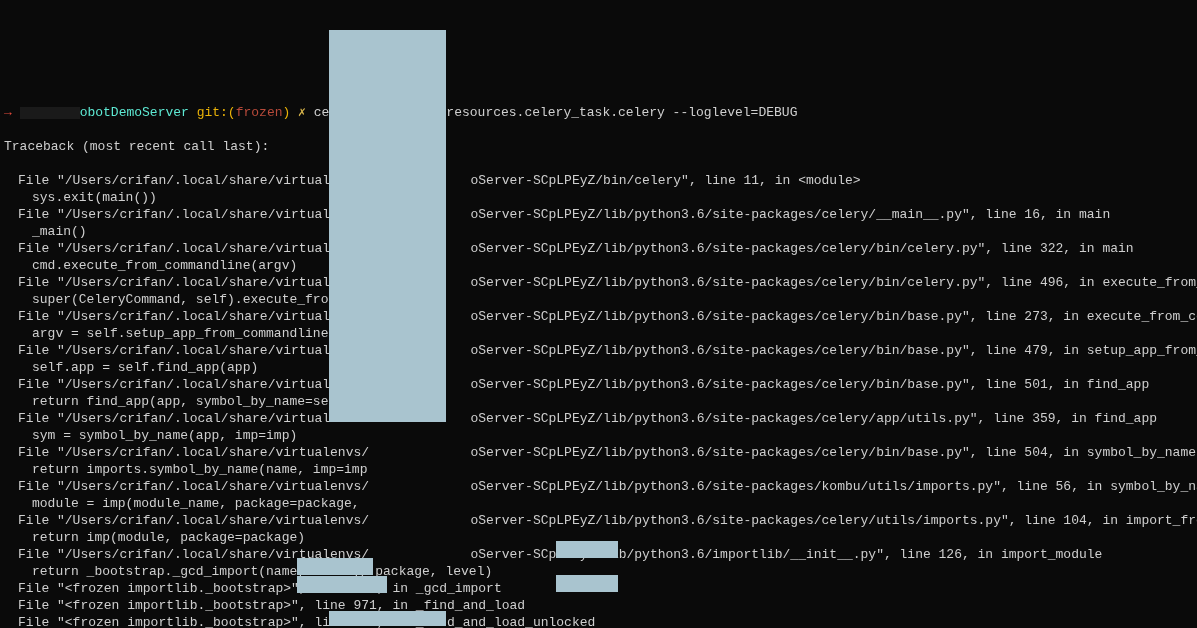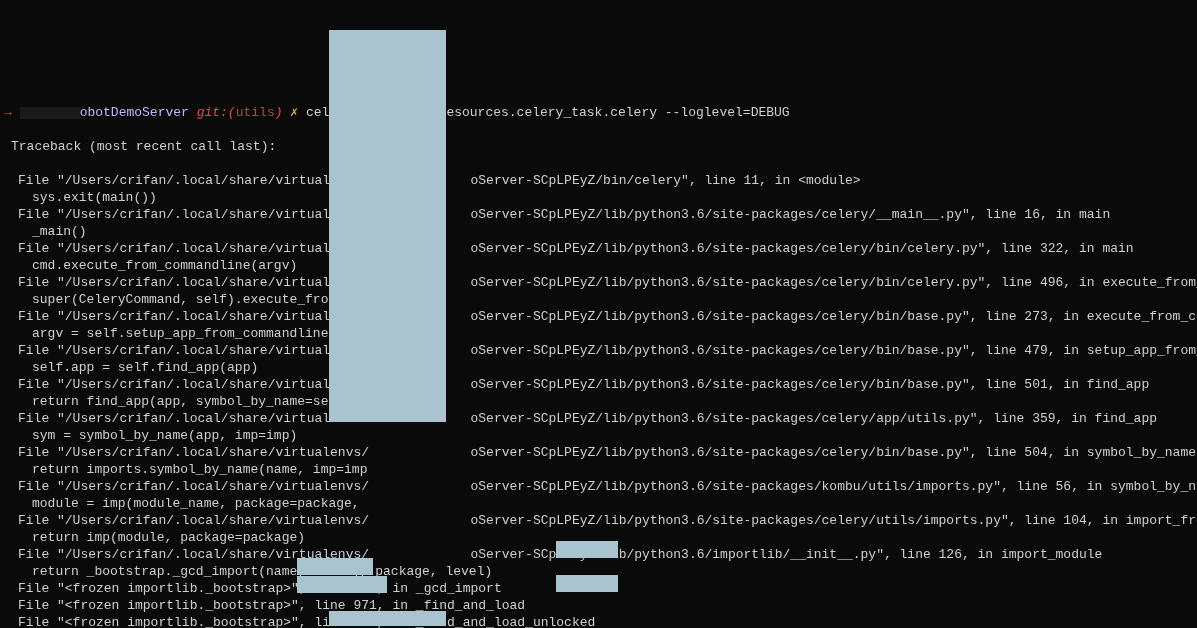--- a/index.html
+++ b/index.html
@@ -16,27 +16,27 @@
     position: relative;
     white-space: pre;
   }
   .prompt-line { display: block; }
   .arrow { color: #e74c3c; }
   .redacted-bar {
     display: inline-block;
     background: #1a1a1a;
     vertical-align: middle;
   }
-  .dir { color: #c4b5fd; }
-  .git { color: #ef4444; font-style: italic; }
+  .dir { color: #5eead4; }
+  .git { color: #eab308; }
   .branch { color: #b84a3a; }
   .sym { color: #d6b34a; }
   .cmd { color: #d0d0d0; }
   .trace { color: #cfcfcf; }
-  .line { display: block; margin-left: 7px; }
+  .line { display: block; }
   .file-indent { padding-left: 14px; display: block; }
   .code-indent { padding-left: 28px; display: block; font-family: Liberation Mono, monospace; }
   .redact-block1 {
     position: absolute;
     background: #a9c4cf;
     left: 329px;
     top: 30px;
     width: 117px;
     height: 392px;
     z-index: 5;
@@ -87,21 +87,21 @@
     z-index: 5;
   }
 </style>
 </head>
 <body>
 
 
 
 <div>
 
-<span class="prompt-line"><span class="arrow">→</span> <span class="redacted-bar" style="width:60px;height:12px;"></span><span class="dir">obotDemoServer</span> <span class="git">git:(</span><span class="branch">utils</span><span class="git">)</span> <span class="sym">✗</span> <span class="cmd">celery worker -A resources.celery_task.celery --loglevel=DEBUG</span></span>
+<span class="prompt-line"><span class="arrow">→</span> <span class="redacted-bar" style="width:60px;height:12px;"></span><span class="dir">obotDemoServer</span> <span class="git">git:(</span><span class="branch">frozen</span><span class="git">)</span> <span class="sym">✗</span> <span class="cmd">celery worker -A resources.celery_task.celery --loglevel=DEBUG</span></span>
 <span class="line trace">Traceback (most recent call last):</span>
 <div id="trace-lines"><span class="file-indent trace">File "/Users/crifan/.local/share/virtualenvs/             oServer-SCpLPEyZ/bin/celery", line 11, in &lt;module&gt;</span><span class="code-indent trace">sys.exit(main())</span><span class="file-indent trace">File "/Users/crifan/.local/share/virtualenvs/             oServer-SCpLPEyZ/lib/python3.6/site-packages/celery/__main__.py", line 16, in main</span><span class="code-indent trace">_main()</span><span class="file-indent trace">File "/Users/crifan/.local/share/virtualenvs/             oServer-SCpLPEyZ/lib/python3.6/site-packages/celery/bin/celery.py", line 322, in main</span><span class="code-indent trace">cmd.execute_from_commandline(argv)</span><span class="file-indent trace">File "/Users/crifan/.local/share/virtualenvs/             oServer-SCpLPEyZ/lib/python3.6/site-packages/celery/bin/celery.py", line 496, in execute_from_commandline</span><span class="code-indent trace">super(CeleryCommand, self).execute_from_com</span><span class="file-indent trace">File "/Users/crifan/.local/share/virtualenvs/             oServer-SCpLPEyZ/lib/python3.6/site-packages/celery/bin/base.py", line 273, in execute_from_commandline</span><span class="code-indent trace">argv = self.setup_app_from_commandline(argv</span><span class="file-indent trace">File "/Users/crifan/.local/share/virtualenvs/             oServer-SCpLPEyZ/lib/python3.6/site-packages/celery/bin/base.py", line 479, in setup_app_from_commandline</span><span class="code-indent trace">self.app = self.find_app(app)</span><span class="file-indent trace">File "/Users/crifan/.local/share/virtualenvs/             oServer-SCpLPEyZ/lib/python3.6/site-packages/celery/bin/base.py", line 501, in find_app</span><span class="code-indent trace">return find_app(app, symbol_by_name=self.sy</span><span class="file-indent trace">File "/Users/crifan/.local/share/virtualenvs/             oServer-SCpLPEyZ/lib/python3.6/site-packages/celery/app/utils.py", line 359, in find_app</span><span class="code-indent trace">sym = symbol_by_name(app, imp=imp)</span><span class="file-indent trace">File "/Users/crifan/.local/share/virtualenvs/             oServer-SCpLPEyZ/lib/python3.6/site-packages/celery/bin/base.py", line 504, in symbol_by_name</span><span class="code-indent trace">return imports.symbol_by_name(name, imp=imp</span><span class="file-indent trace">File "/Users/crifan/.local/share/virtualenvs/             oServer-SCpLPEyZ/lib/python3.6/site-packages/kombu/utils/imports.py", line 56, in symbol_by_name</span><span class="code-indent trace">module = imp(module_name, package=package,</span><span class="file-indent trace">File "/Users/crifan/.local/share/virtualenvs/             oServer-SCpLPEyZ/lib/python3.6/site-packages/celery/utils/imports.py", line 104, in import_from_cwd</span><span class="code-indent trace">return imp(module, package=package)</span><span class="file-indent trace">File "/Users/crifan/.local/share/virtualenvs/             oServer-SCpLPEyZ/lib/python3.6/importlib/__init__.py", line 126, in import_module</span><span class="code-indent trace">return _bootstrap._gcd_import(name[level:], package, level)</span><span class="file-indent trace">File "&lt;frozen importlib._bootstrap&gt;", line 994, in _gcd_import</span><span class="file-indent trace">File "&lt;frozen importlib._bootstrap&gt;", line 971, in _find_and_load</span><span class="file-indent trace">File "&lt;frozen importlib._bootstrap&gt;", line 955, in _find_and_load_unlocked</span></div>
 
 </div>
 
 <div class="redact-block1"></div>
 <div class="redact-block2"></div>
 <div class="redact-block3"></div>
 <div class="redact-block4"></div>
 <div class="redact-block5"></div>

